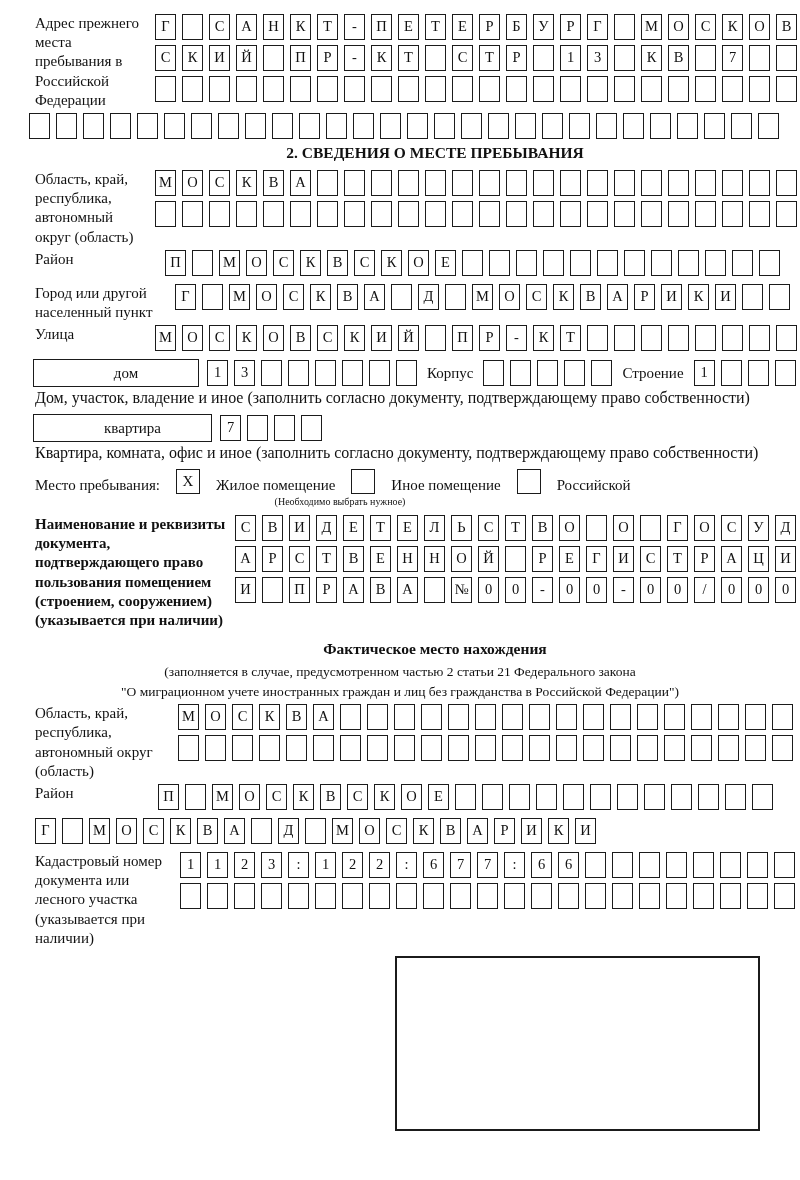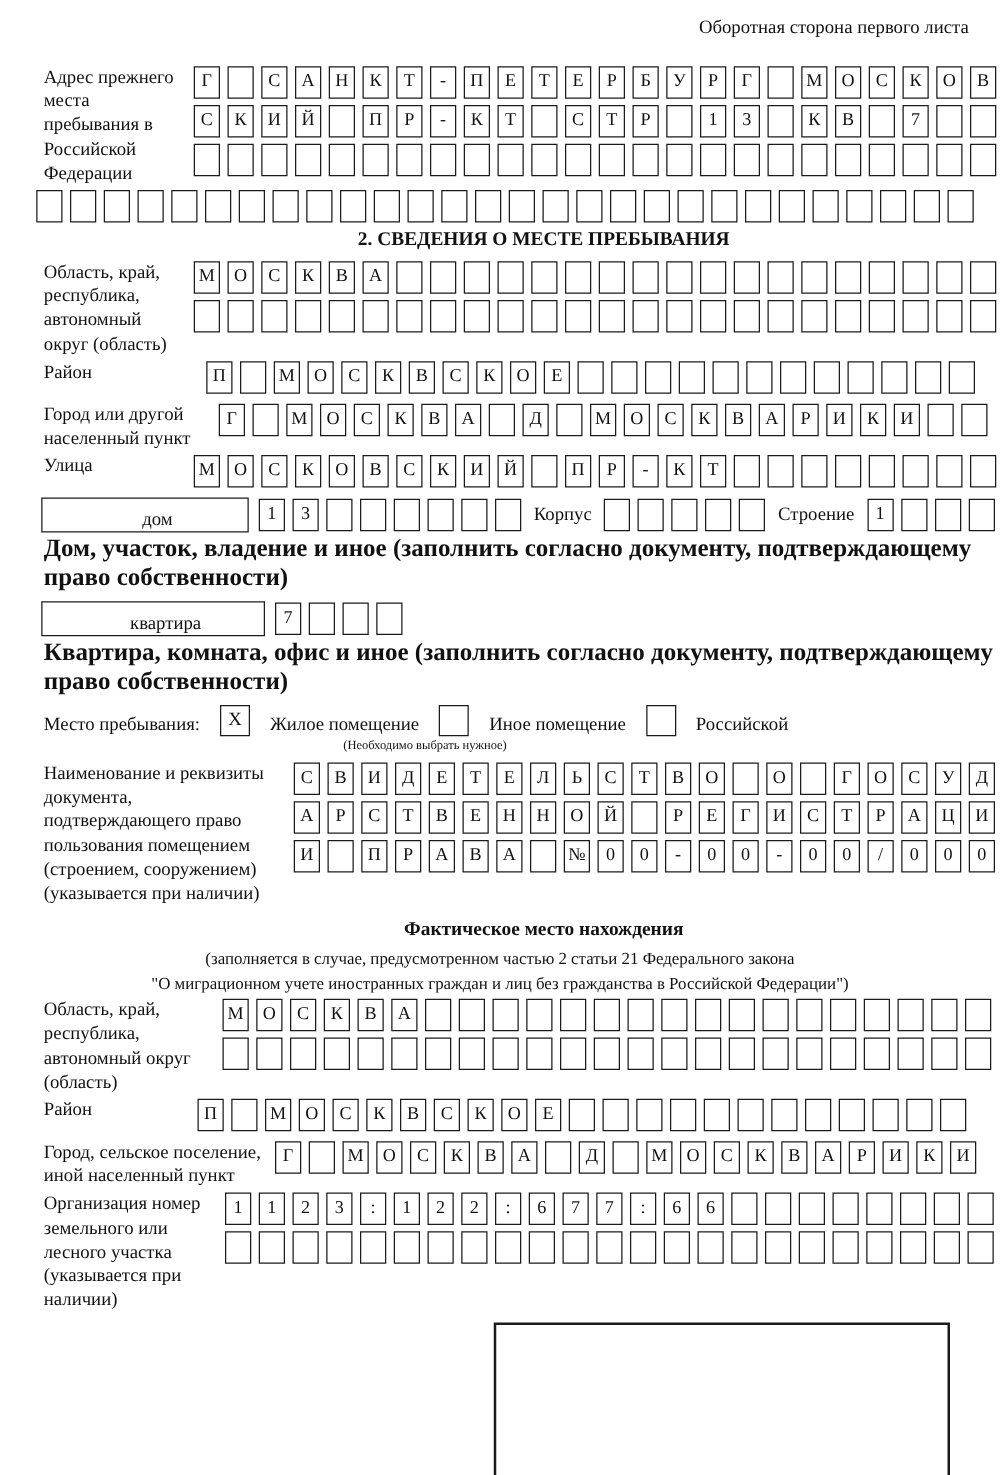--- a/index.html
+++ b/index.html
@@ -13,21 +13,21 @@
   }
   .page { padding: 14px 0 0 35px; width: 800px; }
 
   .top-note { text-align: right; padding-right: 25px; margin-bottom: 22px; font-size: 15px; }
 
   .line { display: flex; align-items: flex-start; margin-bottom: 3px; }
   .label { padding-right: 8px; line-height: 1.28; flex-shrink: 0; }
   .lw120 { flex: 0 0 120px; }
   .lw130 { flex: 0 0 130px; }
   .lw140 { flex: 0 0 140px; }
-  .lw200 { flex: 0 0 200px; }
+  .lw200 { flex: 0 0 200px; font-weight: bold; }
   .lw143 { flex: 0 0 143px; }
   .lw123 { flex: 0 0 123px; }
   .lw185 { flex: 0 0 185px; }
   .lw145 { flex: 0 0 145px; }
 
   .rows { display: block; }
   .cellrow { display: flex; column-gap: 6px; margin-bottom: 5px; }
   .cell {
     flex: 0 0 21px; width: 21px; height: 26px;
     border: 1.6px solid #1b1b1b;
@@ -37,28 +37,28 @@
   .overflow-row { margin-left: -6px; }
 
   .note-center { margin-left: -35px; width: 800px; text-align: center; font-size: 13.5px; margin-bottom: 4px; }
   .sec-title { margin-left: -35px; width: 800px; text-align: center; font-weight: bold; font-size: 15.5px; margin: 4px 0 8px 0; padding-left: -35px; }
   .sec-title2 { margin: 10px 0 6px 0; }
 
   .houseline { display: flex; align-items: center; column-gap: 8px; margin-left: -2px; margin-bottom: 2px; }
   .houseline .cellrow { margin-bottom: 0; }
   .namedbox {
     height: 28px; border: 1.6px solid #1b1b1b;
-    display: flex; align-items: flex-end; justify-content: center;
+    display: flex; align-items: center; justify-content: center;
     font-size: 15px;
     padding-left: 20px;
   }
   .w166 { width: 166px; }
   .w199 { width: 179px; }
   .inline-label { white-space: nowrap; padding: 0 2px; }
-  .caption { font-size: 20px; margin: 2px 0 7px 0; font-weight: bold; }
+  .caption { font-size: 16px; margin: 2px 0 7px 0; }
 
   .stayline { display: flex; align-items: flex-end; column-gap: 11px; margin: 4px 0 2px 0; gap: 16px; }
   .checkbox {
     flex: 0 0 24px; width: 24px; height: 25px;
     border: 1.6px solid #1b1b1b;
     text-align: center; line-height: 22px; font-size: 15px;
   }
   .choose-note { margin-left: 150px; width: 310px; text-align: center; font-size: 10px; margin-bottom: 8px; }
 
   .doc-block { margin-bottom: 2px; }
@@ -67,21 +67,20 @@
     margin: 8px 0 4px 360px;
     width: 365px; height: 175px;
     border: 2px solid #1b1b1b;
   }
 </style>
 </head>
 <body>
 
 <div class="page">
 
-  <div class="top-note">Оборотная сторона первого листа</div>
 
   <div class="line">
     <div class="label lw120">Адрес прежнего места пребывания в Российской Федерации</div>
     <div class="rows">
       <div class="cellrow">
           <span class="cell">Г</span>
           <span class="cell"></span>
           <span class="cell">С</span>
           <span class="cell">А</span>
           <span class="cell">Н</span>
@@ -552,21 +551,20 @@
         <span class="cell"></span>
         <span class="cell"></span>
         <span class="cell"></span>
         <span class="cell"></span>
         <span class="cell"></span>
         <span class="cell"></span>
       </div>
   </div>
 
   <div class="line">
-    <div class="label lw185">Город, сельское поселение, иной населенный пункт</div>
     <div class="cellrow">
         <span class="cell">Г</span>
         <span class="cell"></span>
         <span class="cell">М</span>
         <span class="cell">О</span>
         <span class="cell">С</span>
         <span class="cell">К</span>
         <span class="cell">В</span>
         <span class="cell">А</span>
         <span class="cell"></span>
@@ -579,21 +577,21 @@
         <span class="cell">В</span>
         <span class="cell">А</span>
         <span class="cell">Р</span>
         <span class="cell">И</span>
         <span class="cell">К</span>
         <span class="cell">И</span>
       </div>
   </div>
 
   <div class="line">
-    <div class="label lw145">Организация номер земельного или лесного участка (указывается при наличии)</div>
+    <div class="label lw145">Кадастровый номер документа или лесного участка (указывается при наличии)</div>
     <div class="rows">
       <div class="cellrow">
           <span class="cell">1</span>
           <span class="cell">1</span>
           <span class="cell">2</span>
           <span class="cell">3</span>
           <span class="cell">:</span>
           <span class="cell">1</span>
           <span class="cell">2</span>
           <span class="cell">2</span>

